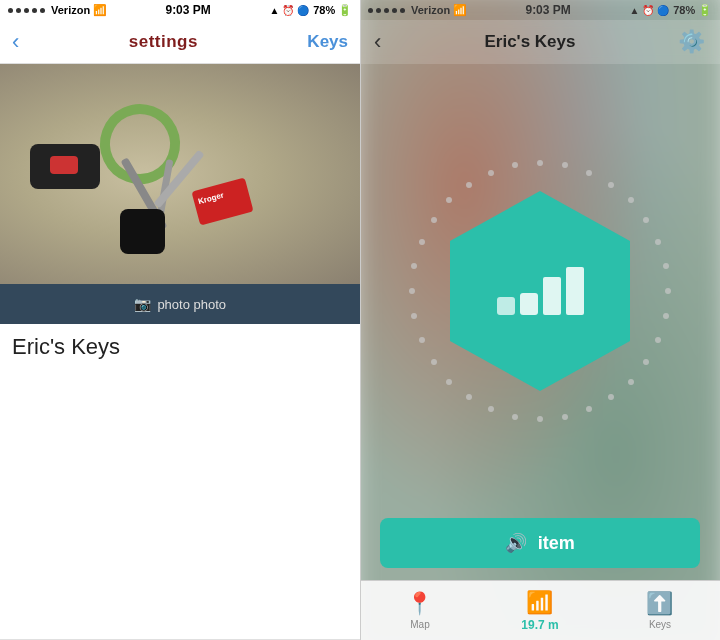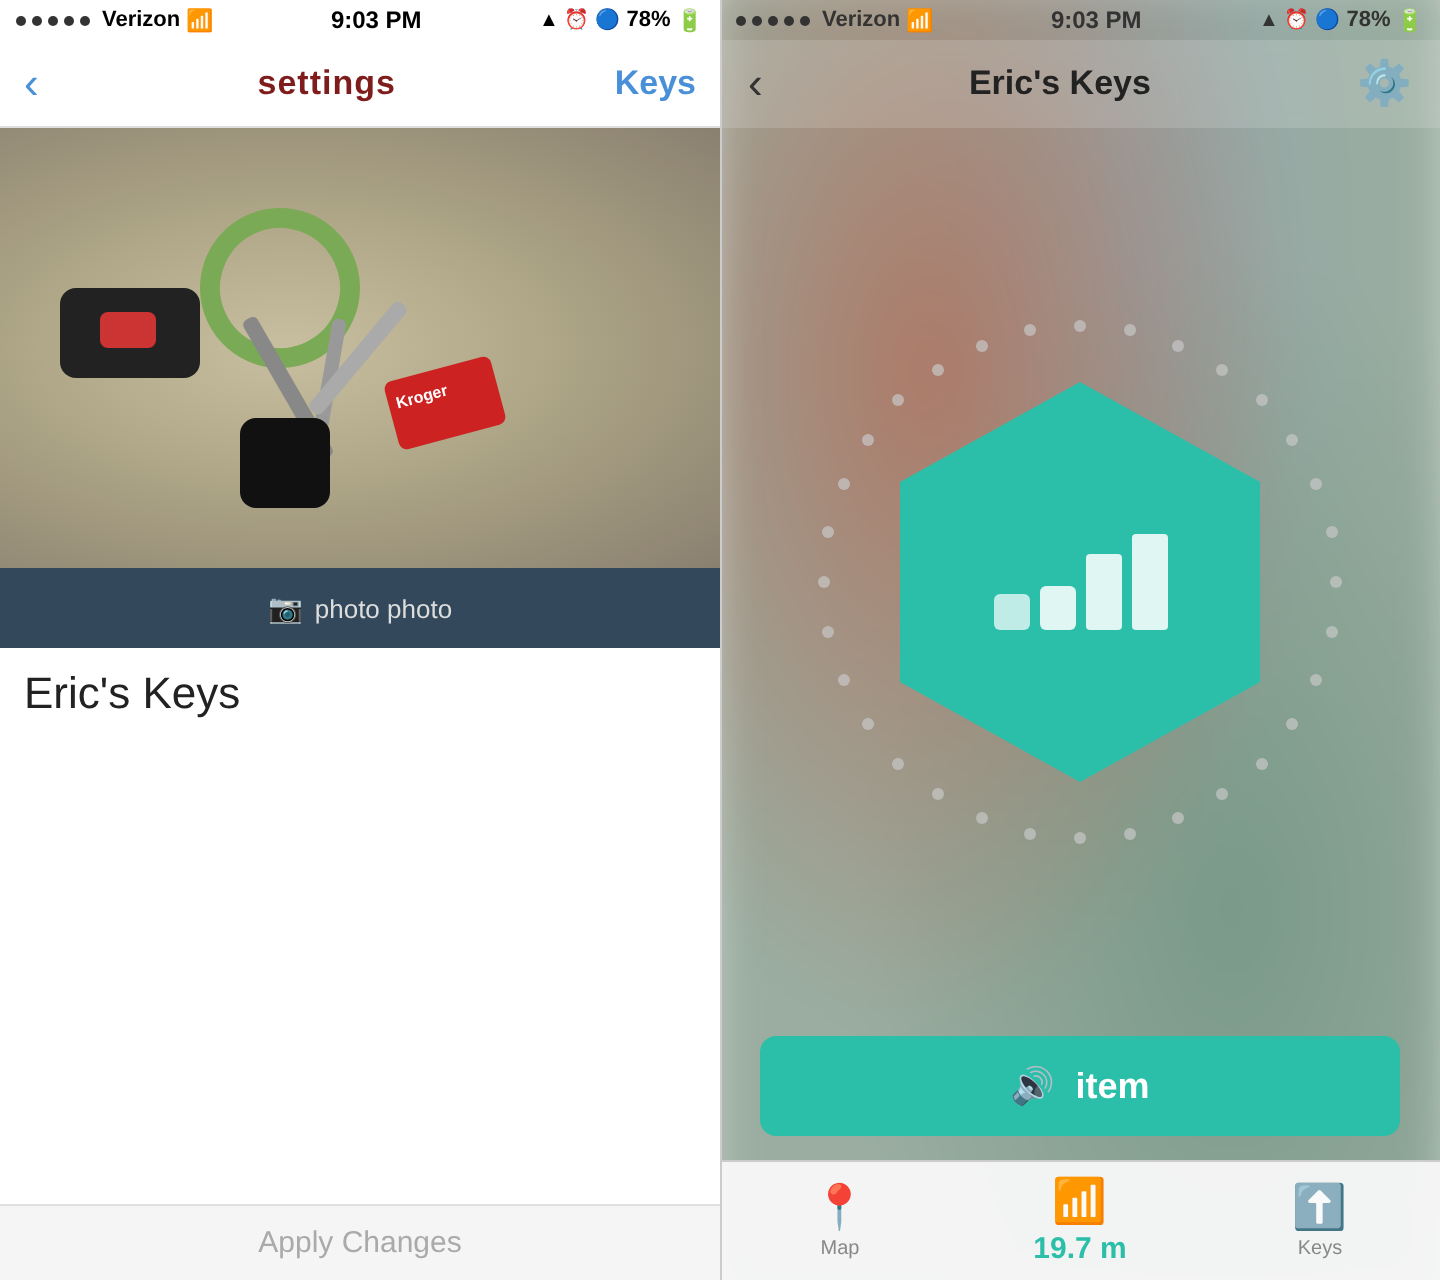--- a/index.html
+++ b/index.html
@@ -385,21 +385,21 @@
       display: flex;
       flex-direction: column;
       align-items: center;
       gap: 2px;
       cursor: pointer;
       flex: 1;
     }
     .tab-icon { font-size: 22px; color: #888; }
     .tab-icon.active { color: #2bbfaa; }
     .tab-label { font-size: 10px; color: #888; }
-    .tab-distance { font-size: 15px; color: #2bbfaa; font-weight: 600; }
+    .tab-distance { font-size: 12px; color: #2bbfaa; font-weight: 600; }
 
     
     .panel-divider {
       width: 1px;
       height: 640px;
       background: #ccc;
       position: absolute;
       left: 360px;
       top: 0;
       z-index: 100;
@@ -454,21 +454,20 @@
     <div class="change-photo-bar">
       <span class="camera-icon-small">📷</span>
       <span class="change-photo-text">photo photo</span>
     </div>
   </div>
 
   <div class="form-area">
     <div class="field-value">Eric's Keys</div>
   </div>
 
-  <div class="apply-changes">Apply Changes</div>
 
 </div>
 
 <div class="panel-divider"></div>
 
 <div class="right-panel">
   <div class="right-bg"></div>
 
   <div class="status-bar-right">
     <div class="status-left">

